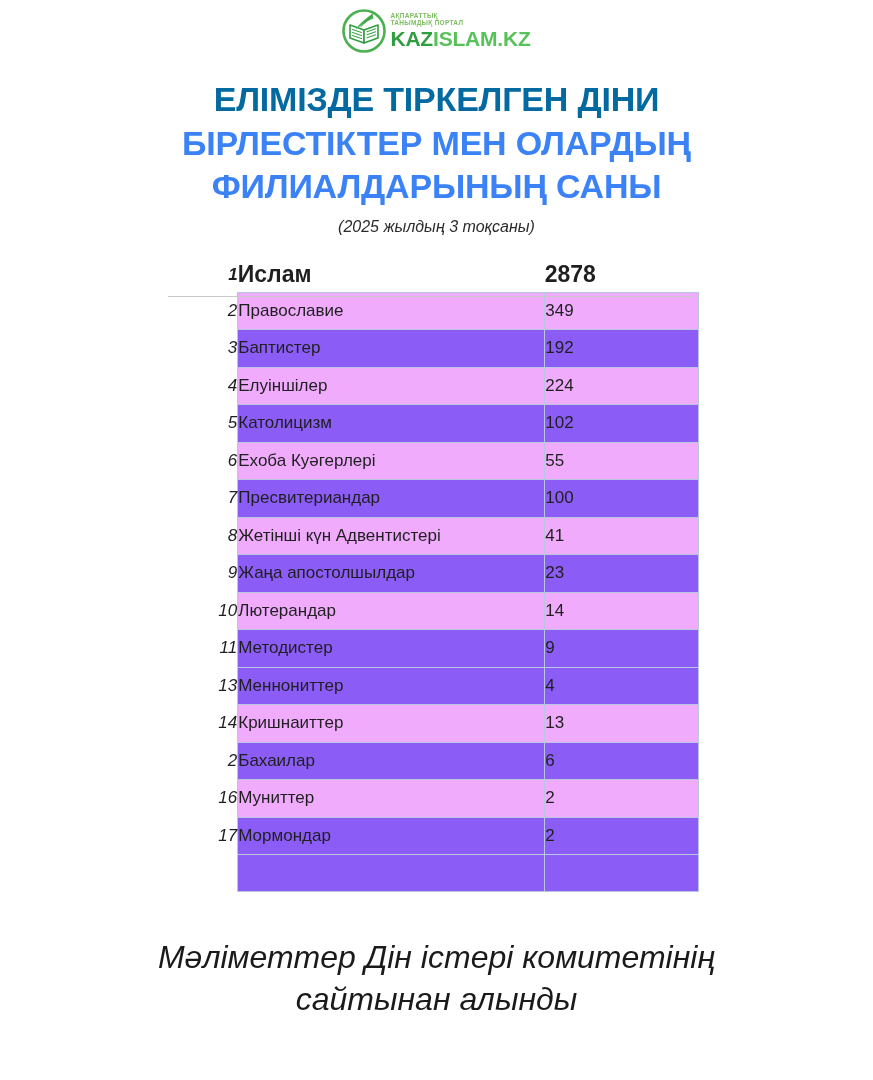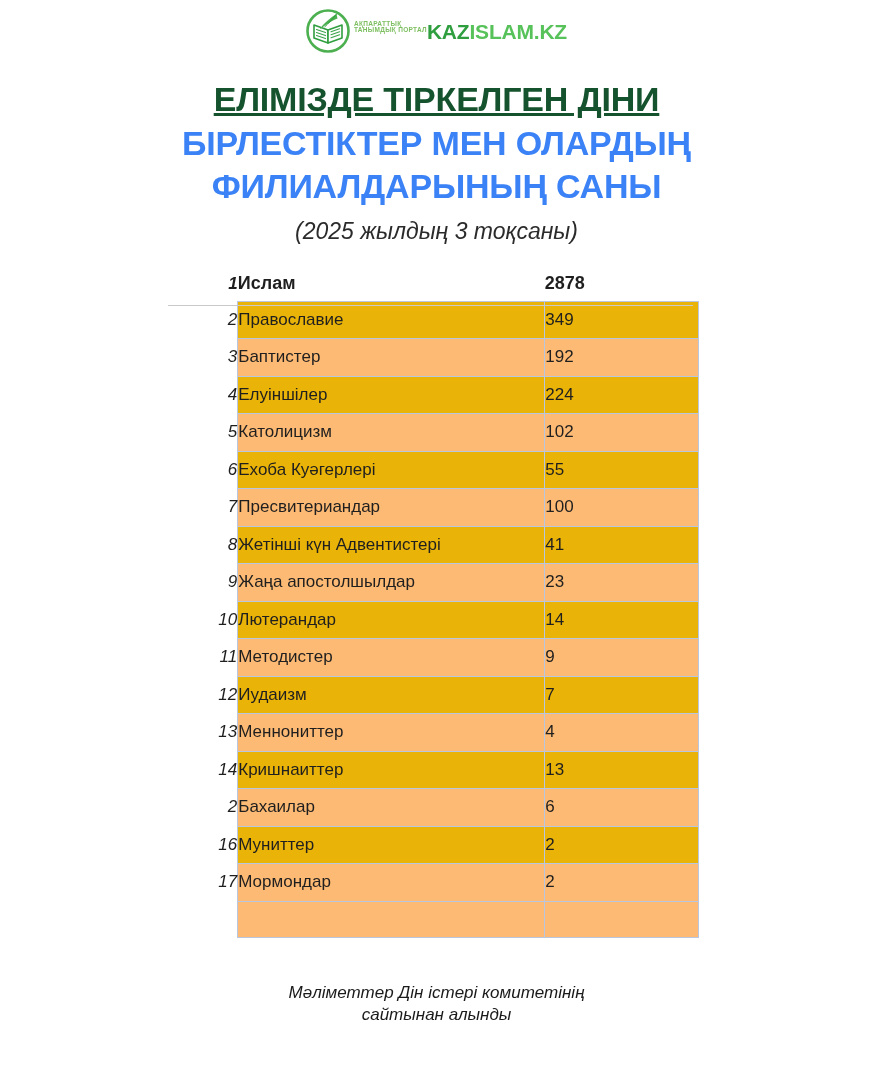--- a/index.html
+++ b/index.html
@@ -31,21 +31,21 @@
     align-items: center;
     gap: 4px;
   }
   .logo-mark {
     width: 44px;
     height: 44px;
     flex: 0 0 44px;
   }
   .logo-text-block {
     display: flex;
-    flex-direction: row;
+    flex-direction: column;
     justify-content: center;
     line-height: 1;
   }
   .logo-tag {
     font-size: 6.5px;
     letter-spacing: .3px;
     color: #7dbf60;
     font-weight: 700;
     margin-bottom: 2px;
     text-align: left;
@@ -65,24 +65,24 @@
     text-align: center;
     margin-top: 20px;
   }
   .title-line {
     font-size: 34px;
     font-weight: 700;
     letter-spacing: -0.2px;
     line-height: 1.28;
     color: #3b82f6;
   }
-  .title-line.accent { color: #14532d; text-decoration: underline; }
+  .title-line.accent { color: #0369a1; }
   .subtitle {
     margin-top: 9px;
-    font-size: 23px;
+    font-size: 16px;
     font-style: italic;
     color: #2b2b2b;
   }
 
   
   .table-zone {
     position: relative;
     margin-top: 22px;
   }
   .rule {
@@ -118,55 +118,55 @@
   td.name {
     width: 307px;
     padding-left: 11px;
   }
   td.val {
     width: 154px;
     padding-left: 11px;
   }
   tr.shaded td.name,
   tr.shaded td.val {
-    background: #fdba74;
+    background: #8b5cf6;
   }
   tr.plain td.name,
   tr.plain td.val {
-    background: #eab308;
+    background: #f0abfc;
   }
   tr.body td.name,
   tr.body td.val {
     border-top: 1px solid #b9c6e0;
     border-bottom: 1px solid #b9c6e0;
   }
   tr.body td.name { border-left: 1px solid #b9c6e0; }
   tr.body td.val  { border-left: 1px solid #b9c6e0; border-right: 1px solid #b9c6e0; margin-top: 18px; }
 
   tr.head td.name,
   tr.head td.val {
     font-weight: 700;
-    font-size: 18px;
+    font-size: 23px;
     background: #ffffff;
     border: none;
   }
   tr.head td.idx { font-weight: 700; }
   tr.head td { height: 34px; }
 
   tr.tail td.name,
   tr.tail td.val {
     height: 20px;
     border-top: none;
   }
 
   
   .footer {
     margin-top: 44px;
     text-align: center;
-    font-size: 17px;
+    font-size: 32px;
     font-style: italic;
     line-height: 1.32;
     color: #1a1a1a;
   }
 </style>
 </head>
 <body>
 
 <div class="logo-bar">
   <div class="logo-wrap">
@@ -248,25 +248,20 @@
         <tr class="body plain">
           <td class="idx">10</td>
           <td class="name">Лютерандар</td>
           <td class="val">14</td>
         </tr>
         <tr class="body shaded">
           <td class="idx">11</td>
           <td class="name">Методистер</td>
           <td class="val">9</td>
         </tr>
-        <tr class="body plain">
-          <td class="idx">12</td>
-          <td class="name">Иудаизм</td>
-          <td class="val">7</td>
-        </tr>
         <tr class="body shaded">
           <td class="idx">13</td>
           <td class="name">Меннониттер</td>
           <td class="val">4</td>
         </tr>
         <tr class="body plain">
           <td class="idx">14</td>
           <td class="name">Кришнаиттер</td>
           <td class="val">13</td>
         </tr>

